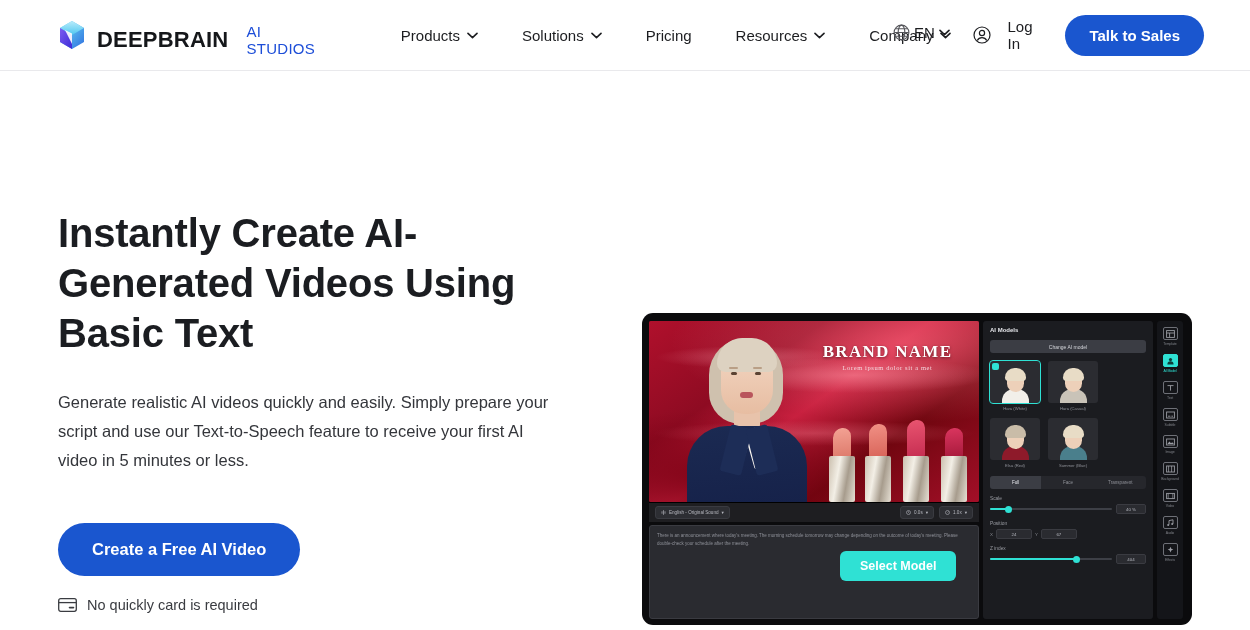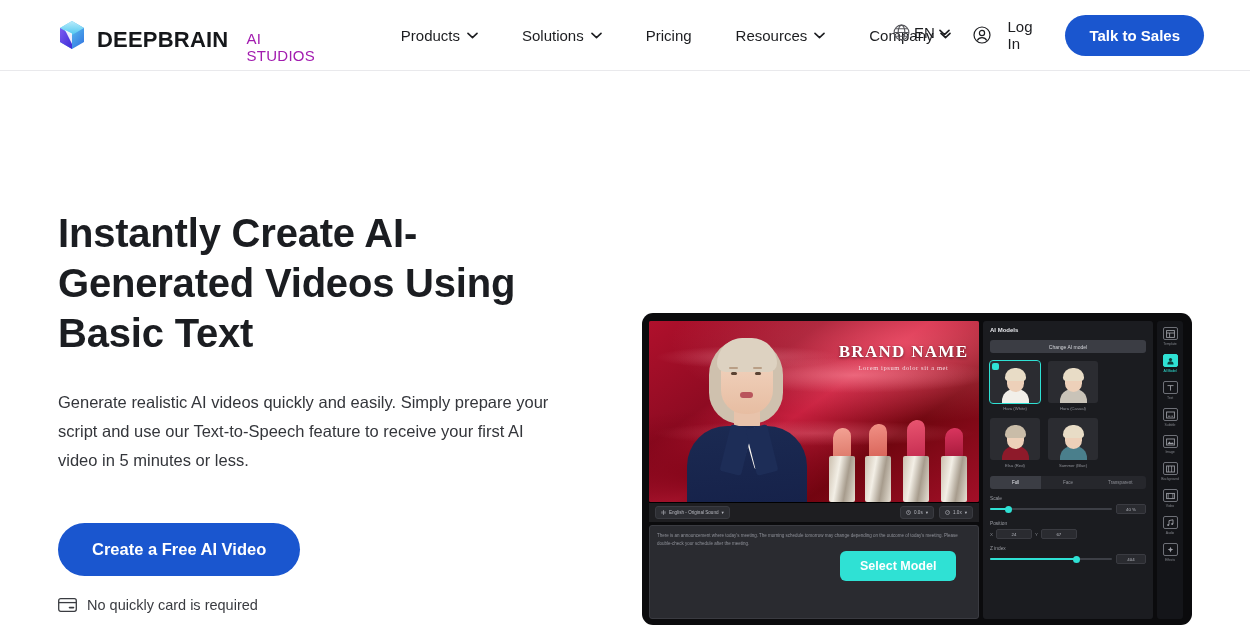--- a/index.html
+++ b/index.html
@@ -23,21 +23,21 @@
   }
   .brand { display: flex; align-items: center; gap: 11px; }
   .brand-logo { width: 28px; height: 30px; display:block; }
   .brand-name {
     font-size: 22px; font-weight: 700; letter-spacing: .2px;
     color: #15171a;
     margin-top: 10px;
   }
   .brand-sub {
     font-size: 15px; font-weight: 500; letter-spacing: .3px;
-    color: #a21caf; margin-left: 7px; position: relative; top: 12px;
+    color: #1d4ed8; margin-left: 7px; position: relative; top: 5px;
   }
 
   .nav {
     display: flex; align-items: center;
     margin-left: 60px;
     gap: 0px;
   }
   .nav-item {
     display: flex; align-items: center; gap: 7px;
     font-size: 15px; color: #1c1d20; font-weight: 400;
@@ -157,21 +157,21 @@
       linear-gradient(145deg, #b0102c 0%, #8e0b22 30%, #c8203f 48%, #70060f 70%, #a30f28 100%);
   }
   .silk-swirl {
     position:absolute; inset:0;
     background:
       radial-gradient(ellipse 60% 14% at 62% 30%, rgba(255,150,165,.5), transparent 70%),
       radial-gradient(ellipse 70% 10% at 50% 62%, rgba(255,130,150,.35), transparent 70%),
       radial-gradient(ellipse 40% 9% at 30% 20%, rgba(255,160,175,.35), transparent 70%);
   }
   .brandname {
-    position: absolute; left: 172px; top: 22px;
+    position: absolute; left: 156px; top: 22px;
     width: 165px; text-align: center;
   }
   .brandname .bn {
     font-family: "Liberation Serif", serif;
     font-weight: 700;
     font-size: 17px;
     color: #ffffff;
     letter-spacing: 1.3px;
     line-height: 18px;
     text-shadow: 0 1px 3px rgba(0,0,0,.5);

